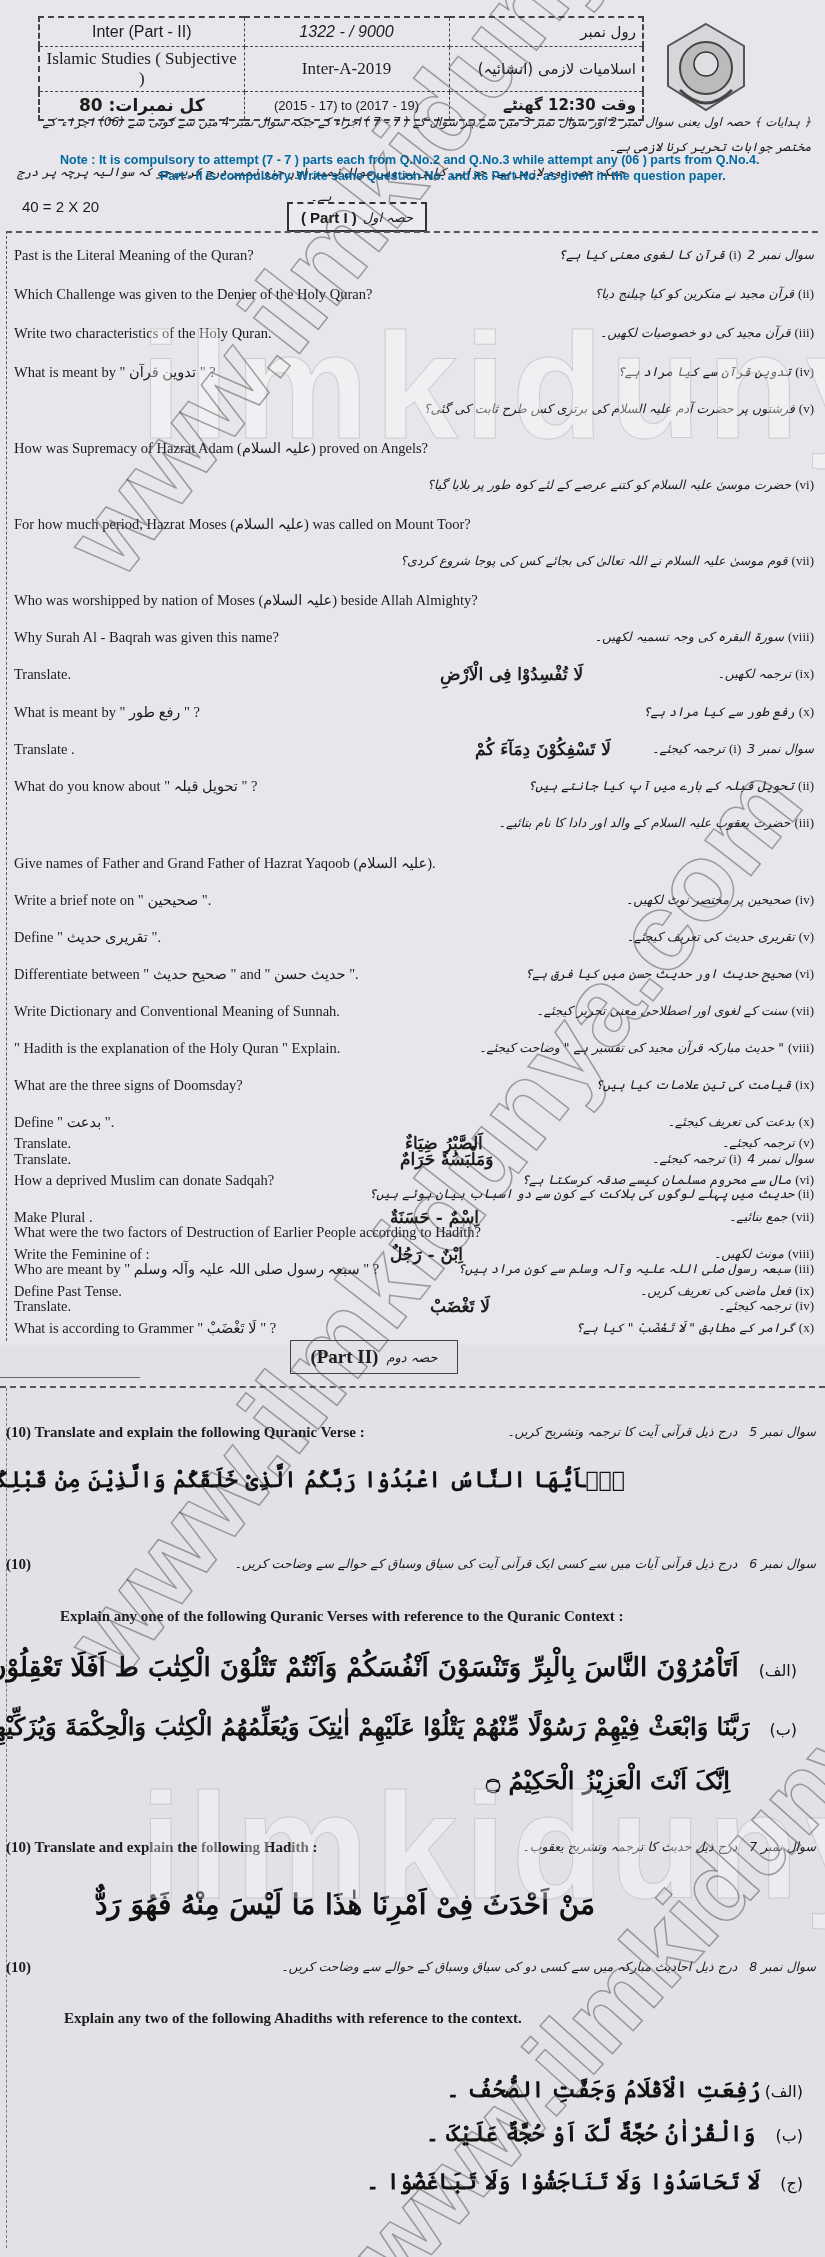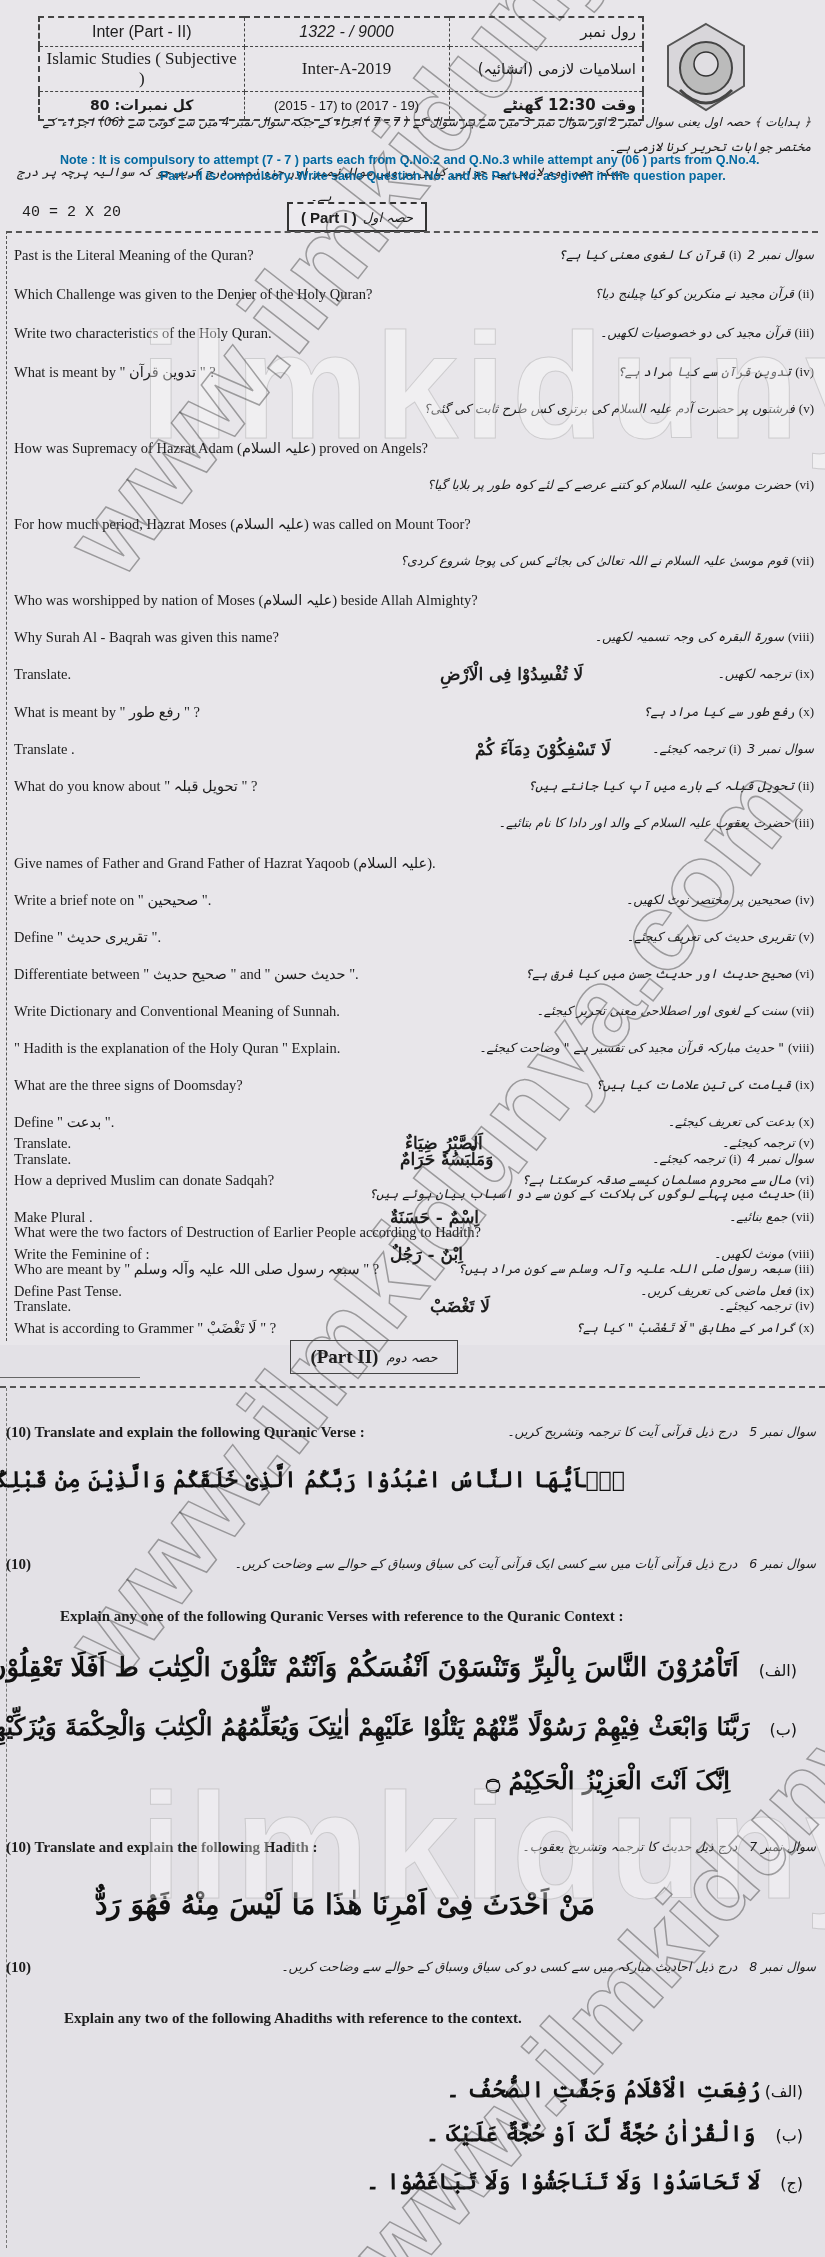--- a/index.html
+++ b/index.html
@@ -7,30 +7,30 @@
   body { font-family: "Liberation Serif", "DejaVu Serif", serif; color: #1c1c1c; position: relative; }
   .page { position: absolute; left: 0; top: 0; width: 825px; height: 2257px; background: #e6e4e8; }
   .top-sheet { position: absolute; left: 0; top: 0; width: 825px; height: 1345px; background: #e8e6ea; }
   .bottom-sheet { position: absolute; left: 0; top: 1345px; width: 825px; height: 912px; background: #e3e1e6; }
 
   
   .hdr-table { position: absolute; left: 38px; top: 16px; width: 606px; border: 2px dashed #444; border-collapse: collapse; }
   .hdr-table td { border: 1.5px dashed #444; height: 29px; text-align: center; font-size: 16px; padding: 2px 6px; font-family: "Liberation Sans", sans-serif; }
   .hdr-table td.serif { font-family: "Liberation Serif", serif; font-size: 17px; }
   .hdr-table td.urdu { direction: rtl; text-align: right; font-family: "DejaVu Sans", sans-serif; font-size: 15px; }
-  .hdr-table td.bigurdu { font-size: 14px; font-weight: bold; direction: rtl; font-family: "DejaVu Sans", sans-serif; margin-left: 33px; }
+  .hdr-table td.bigurdu { font-size: 17px; font-weight: bold; direction: rtl; font-family: "DejaVu Sans", sans-serif; margin-left: 33px; }
   .handwritten { font-style: italic; font-family: "Liberation Serif", serif; }
   .logo { position: absolute; left: 660px; top: 20px; width: 92px; height: 100px; }
 
   .instr-urdu { position: absolute; right: 14px; top: 110px; width: 800px; direction: rtl; text-align: right; font-size: 12px; font-family: "DejaVu Sans", sans-serif; font-style: italic; line-height: 25px; }
   .instr-urdu .second { text-align: center; padding-right: 180px; }
   .note { position: absolute; left: 60px; top: 152px; width: 760px; font-family: "Liberation Sans", sans-serif; font-size: 12.5px; line-height: 16px; font-weight: bold; color: #0369a1; }
   .note .l2 { padding-left: 100px; }
 
-  .marks-left { position: absolute; left: 22px; top: 204px; font-family: Liberation Mono, monospace; font-size: 15px; }
+  .marks-left { position: absolute; left: 22px; top: 198px; font-family: Liberation Sans, sans-serif; font-size: 15px; }
   .part-label { position: absolute; left: 287px; top: 202px; width: 140px; height: 30px; border: 2px solid #333; border-top-style: dashed; font-family: "Liberation Sans", sans-serif; font-weight: bold; font-size: 15px; display: flex; align-items: center; justify-content: center; gap: 6px; background: #eceaee; }
   .part-label .ur { font-family: "DejaVu Sans", sans-serif; font-style: italic; font-size: 13px; font-weight: normal; }
 
   .q-frame { position: absolute; left: 6px; top: 231px; width: 812px; height: 1110px; border-top: 2px dashed #555; border-left: 1.5px dashed #555; }
   .q-row { position: absolute; left: 14px; width: 800px; height: 22px; font-size: 14.5px; }
   .q-row .en { position: absolute; left: 0; top: 0; white-space: nowrap; font-family: "Liberation Serif", serif; }
   .q-row .ar { position: absolute; top: -2px; font-family: "DejaVu Serif", serif; font-size: 17px; font-weight: bold; direction: rtl; white-space: nowrap; }
   .q-row .ur { position: absolute; right: 0; top: 0; direction: rtl; white-space: nowrap; font-family: "DejaVu Sans", sans-serif; font-size: 12.5px; font-style: italic; }
   .q-row .num { font-style: normal; font-family: "Liberation Serif", serif; font-size: 13px; }
   .q-row .qn { font-style: italic; padding-left: 6px; }

